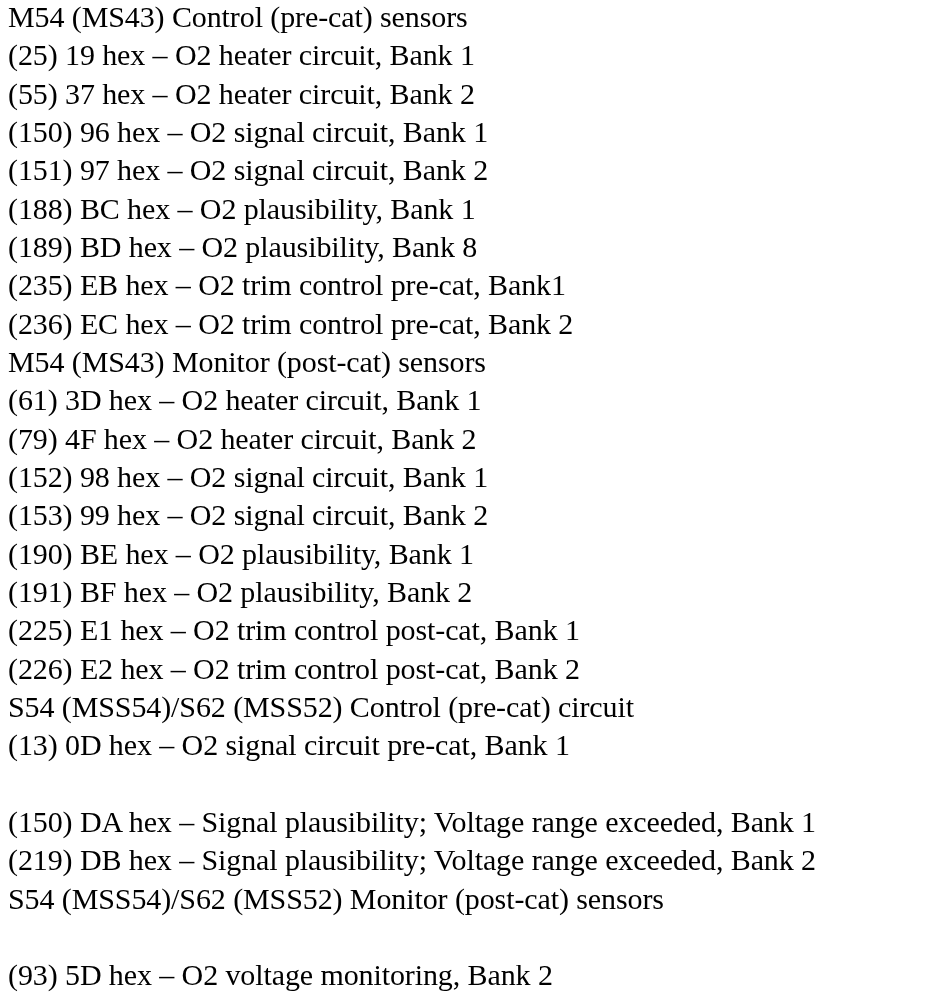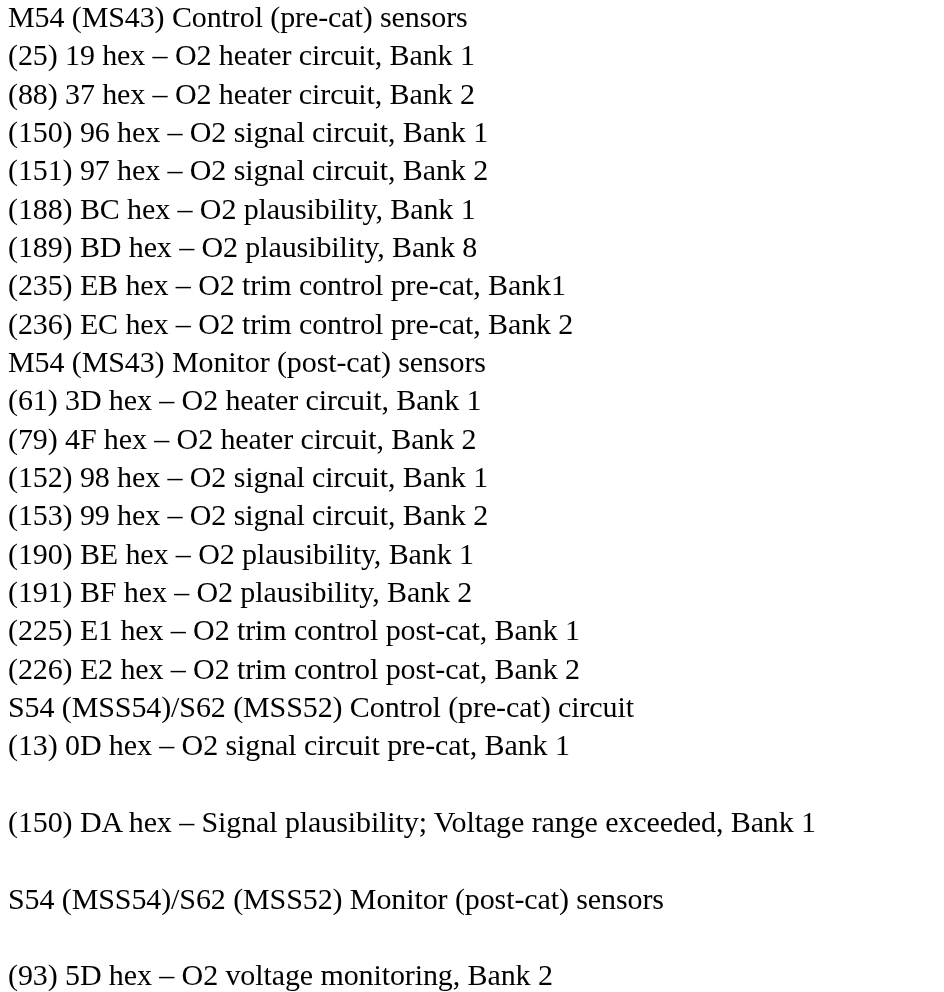--- a/index.html
+++ b/index.html
@@ -36,35 +36,36 @@
     font-weight: normal;
   }
 </style>
 </head>
 <body>
 
 <div id="doc">
 
   <div class="line heading" style="top:2px">M54 (MS43) Control (pre-cat) sensors</div>
   <div class="line" style="top:40px">(25) 19 hex – O2 heater circuit, Bank 1</div>
-  <div class="line" style="top:79px">(88) 37 hex – O2 heater circuit, Bank 2</div>
+  <div class="line" style="top:79px">(55) 37 hex – O2 heater circuit, Bank 2</div>
   <div class="line" style="top:117px">(150) 96 hex – O2 signal circuit, Bank 1</div>
   <div class="line" style="top:155px">(151) 97 hex – O2 signal circuit, Bank 2</div>
   <div class="line" style="top:194px">(188) BC hex – O2 plausibility, Bank 1</div>
   <div class="line" style="top:232px">(189) BD hex – O2 plausibility, Bank 8</div>
   <div class="line" style="top:270px">(235) EB hex – O2 trim control pre-cat, Bank1</div>
   <div class="line" style="top:309px">(236) EC hex – O2 trim control pre-cat, Bank 2</div>
   <div class="line heading" style="top:347px">M54 (MS43) Monitor (post-cat) sensors</div>
   <div class="line" style="top:385px">(61) 3D hex – O2 heater circuit, Bank 1</div>
   <div class="line" style="top:424px">(79) 4F hex – O2 heater circuit, Bank 2</div>
   <div class="line" style="top:462px">(152) 98 hex – O2 signal circuit, Bank 1</div>
   <div class="line" style="top:500px">(153) 99 hex – O2 signal circuit, Bank 2</div>
   <div class="line" style="top:539px">(190) BE hex – O2 plausibility, Bank 1</div>
   <div class="line" style="top:577px">(191) BF hex – O2 plausibility, Bank 2</div>
   <div class="line" style="top:615px">(225) E1 hex – O2 trim control post-cat, Bank 1</div>
   <div class="line" style="top:654px">(226) E2 hex – O2 trim control post-cat, Bank 2</div>
   <div class="line heading" style="top:692px">S54 (MSS54)/S62 (MSS52) Control (pre-cat) circuit</div>
   <div class="line" style="top:730px">(13) 0D hex – O2 signal circuit pre-cat, Bank 1</div>
   <div class="line" style="top:807px">(150) DA hex – Signal plausibility; Voltage range exceeded, Bank 1</div>
+  <div class="line" style="top:845px">(219) DB hex – Signal plausibility; Voltage range exceeded, Bank 2</div>
   <div class="line heading" style="top:884px">S54 (MSS54)/S62 (MSS52) Monitor (post-cat) sensors</div>
   <div class="line" style="top:960px">(93) 5D hex – O2 voltage monitoring, Bank 2</div>
 
 </div>
 
 </body></html>

